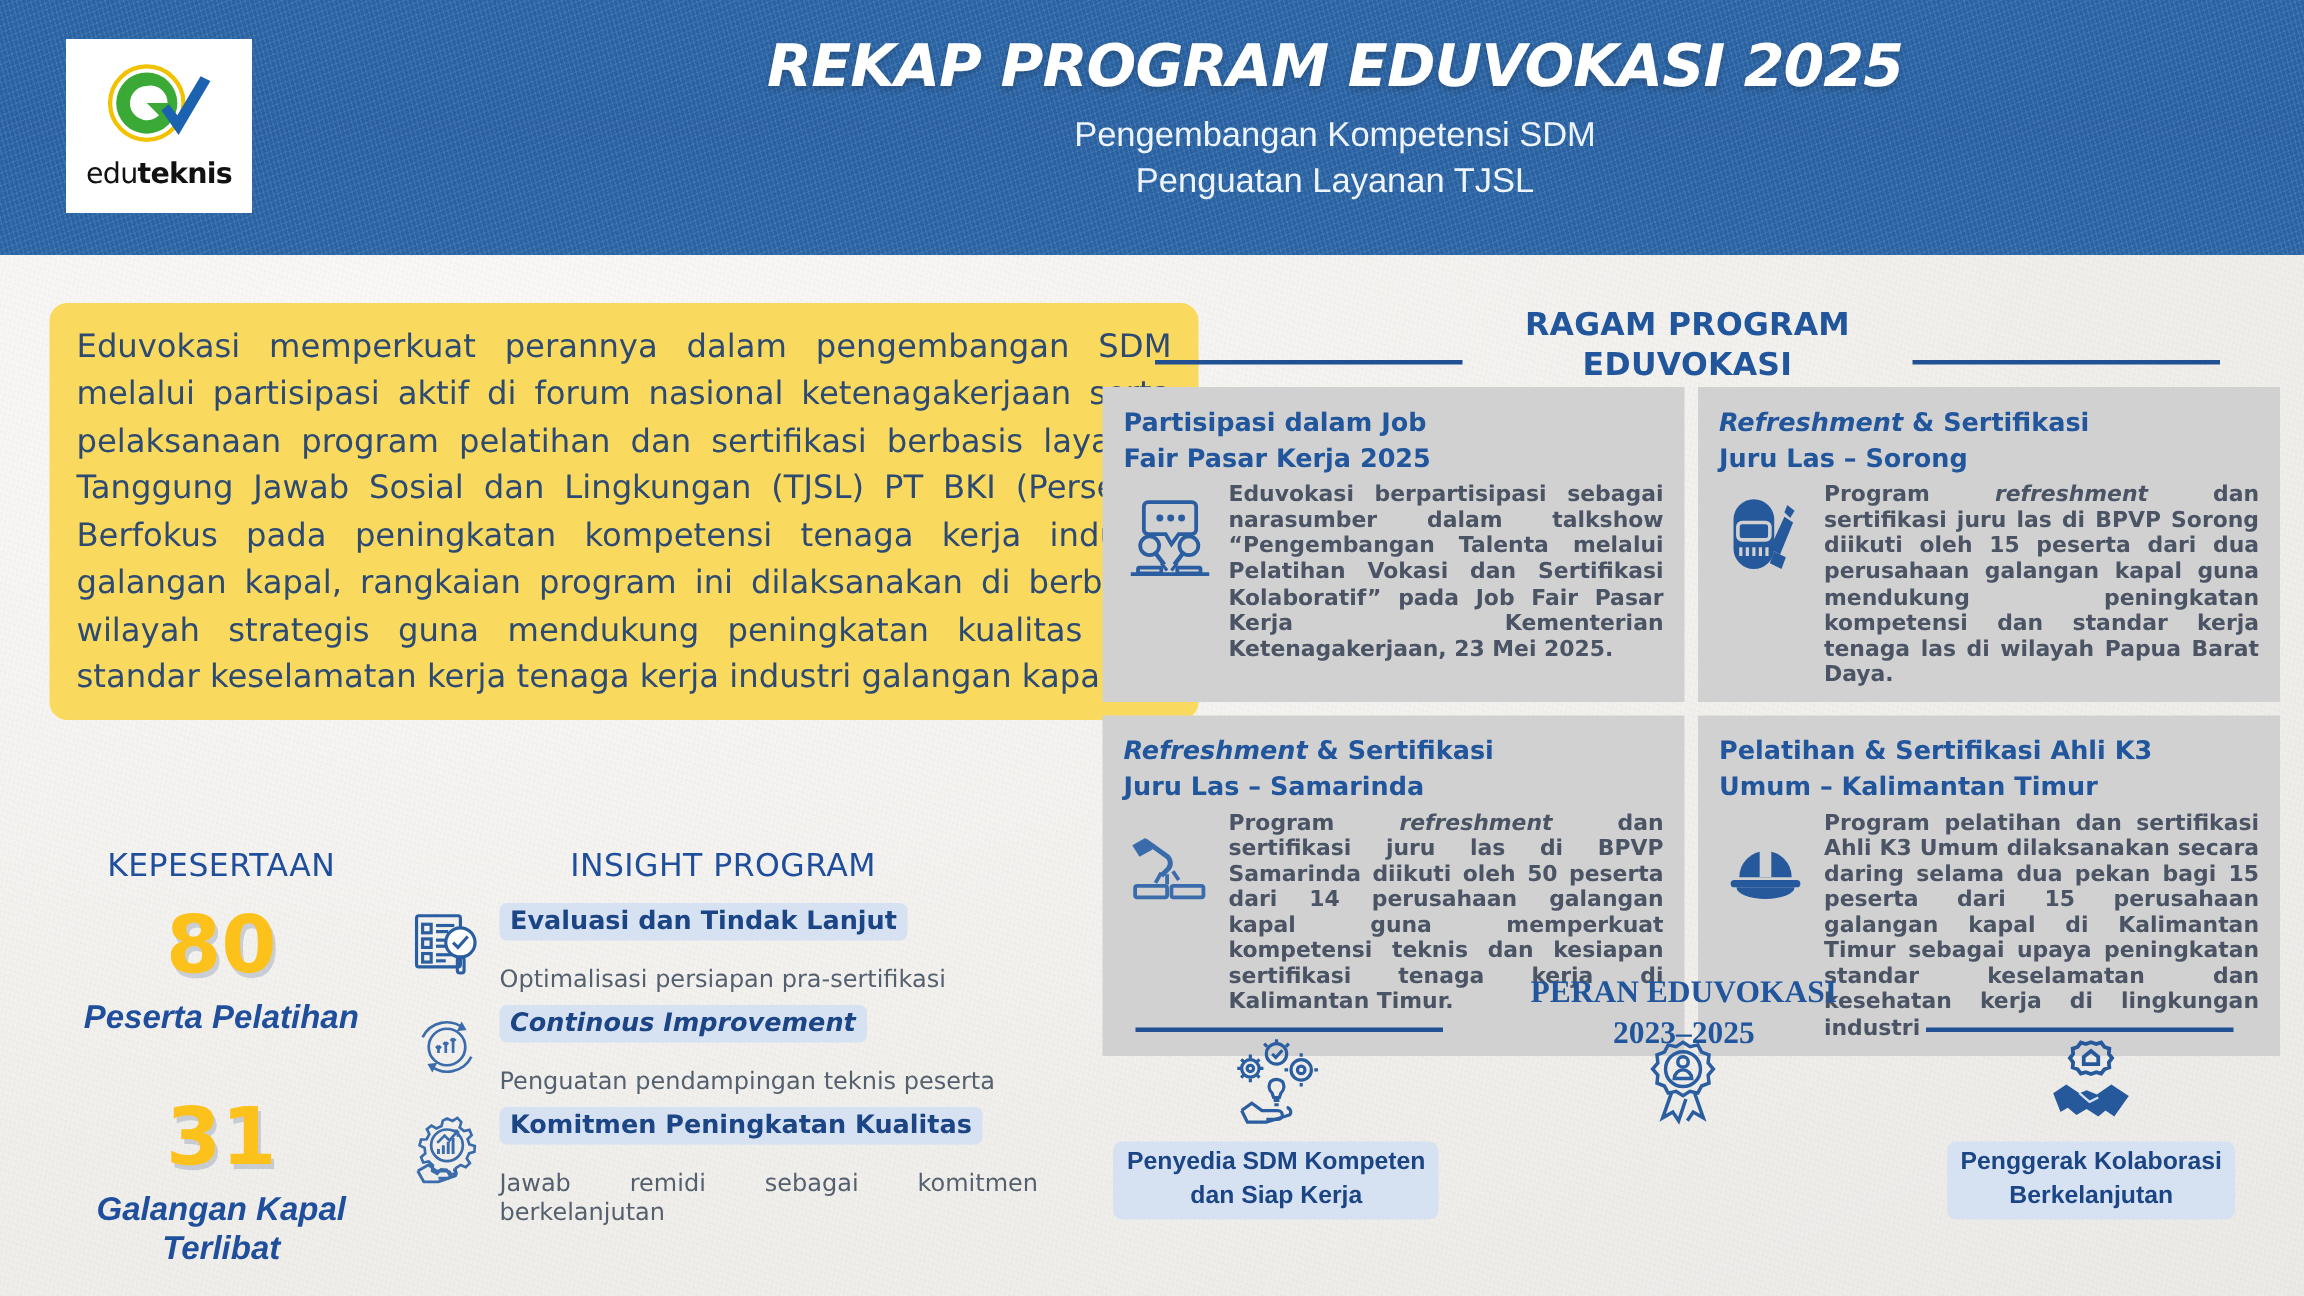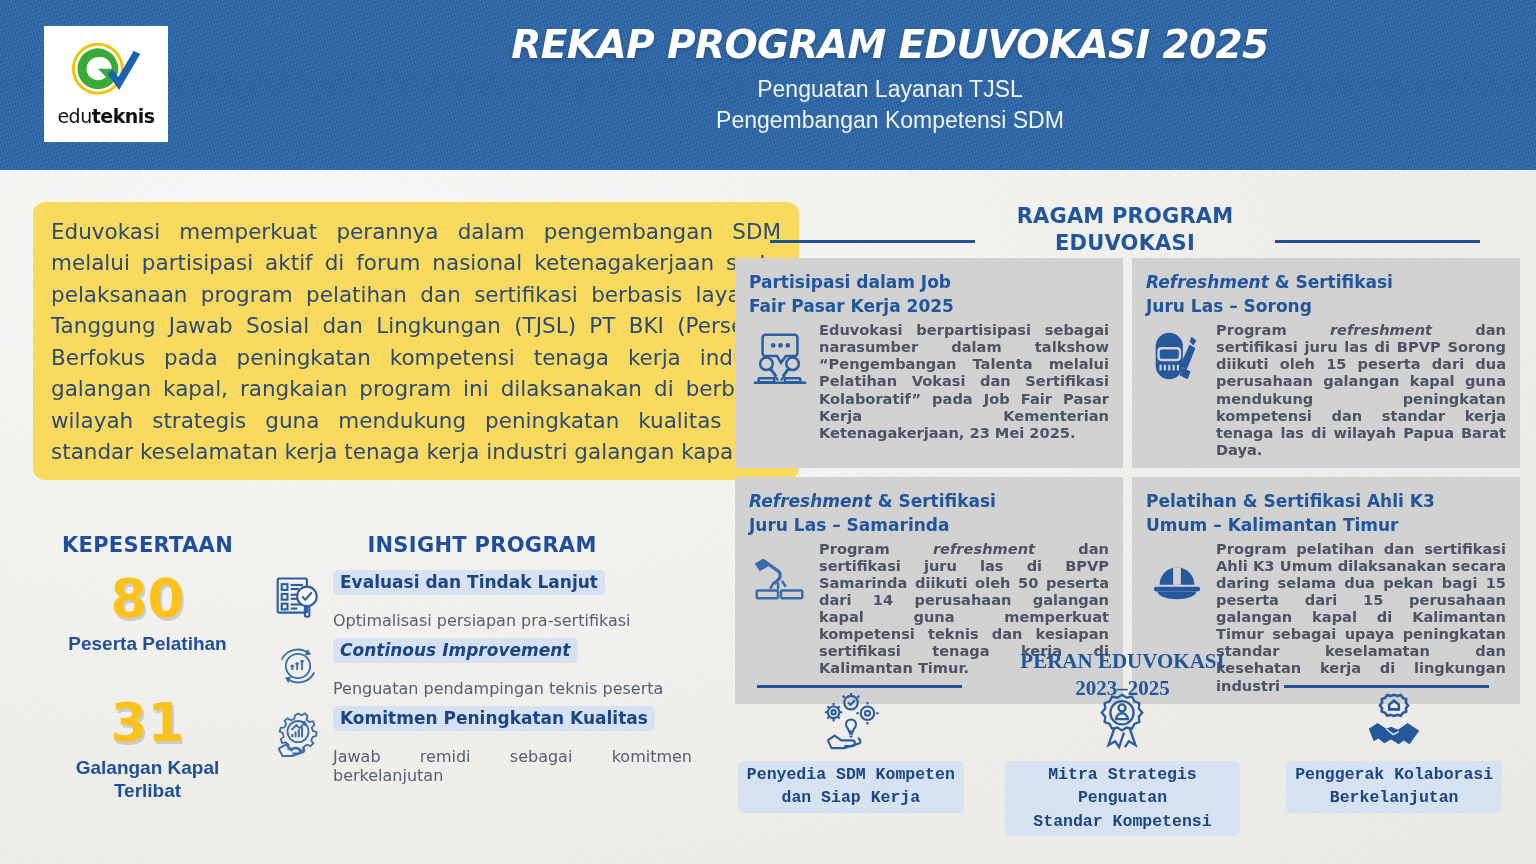--- a/index.html
+++ b/index.html
@@ -59,30 +59,31 @@
   }
   .intro-card p {
     color: #2d4a73; font-size: 21.5px; line-height: 1.465;
     text-align: justify; text-align-last: left;
     font-family: "DejaVu Sans", sans-serif;
   }
 
   
   .kepesertaan { position: absolute; left: 40px; top: 533px; width: 215px; text-align: center; }
   .sec-head {
-    color: #1f4f9c; font-size: 21px; font-weight: 700; letter-spacing: 0.3px;
-    font-family: "DejaVu Sans", sans-serif;
+    color: #1f4f9c; font-size: 21px; font-weight: 400; letter-spacing: 0.3px;
+    font-family: "DejaVu Sans", sans-serif;
+    margin-top: 32px;
   }
   .big-num {
     color: #fcc21b; font-size: 53px; font-weight: 800; line-height: 1.05; margin-top: 14px;
     text-shadow: 2px 3px 0 rgba(40,70,120,0.20);
     font-family: "DejaVu Sans", sans-serif;
   }
   .num-label {
-    color: #1f4f9c; font-size: 19px; font-weight: 700; line-height: 1.2; margin-top: 6px;
+    color: #1f4f9c; font-size: 22px; font-weight: 700; line-height: 1.2; margin-top: 6px; font-style: italic;
   }
   .stat-gap { height: 26px; }
 
   
   .insight { position: absolute; left: 272px; top: 533px; width: 420px; }
   .insight .sec-head { text-align: center; display: block; }
   .insight-list { margin-top: 13px; }
   .insight-row { display: flex; align-items: flex-start; gap: 9px; margin-bottom: 7px; }
   .insight-ico { width: 52px; min-width: 52px; height: 52px; margin-top: 2px; }
   .insight-body { flex: 1; }
@@ -141,21 +142,21 @@
   .roles {
     position: absolute; left: 715px; top: 690px; width: 815px;
     display: grid; grid-template-columns: 1fr 1fr 1fr;
   }
   .role { display: flex; flex-direction: column; align-items: center; }
   .role-ico { width: 62px; height: 62px; }
   .role-label {
     margin-top: 9px; background: #d6e2f2; color: #1b4584; border-radius: 6px;
     font-size: 16.5px; font-weight: 800; line-height: 1.42; text-align: center;
     padding: 2px 9px 3px 9px; max-width: 235px;
-    font-family: Liberation Mono, monospace;
+    font-family: Liberation Sans, sans-serif;
   }
   .role-label span { display: block; }
 </style>
 </head>
 <body>
 
 <div id="page">
 
   <div class="header">
     <div class="logo-box">
@@ -163,22 +164,22 @@
         <circle cx="40" cy="34" r="30" fill="none" stroke="#f2c200" stroke-width="3.5"></circle>
         <circle cx="40" cy="34" r="25" fill="#3aa935"></circle>
         <path d="M40 20 a14 14 0 1 0 10 24 l-10 -10 h17 a14 14 0 0 0 -17 -14z" fill="#fff"></path>
         <path d="M52 40 L66 60 L92 16 L84 12 L65 44 L58 35 Z" fill="#1b63b0"></path>
       </svg>
       <div class="logo-text"><span>edu</span><b>teknis</b></div>
     </div>
     <div class="title-wrap">
       <div class="main-title">REKAP PROGRAM EDUVOKASI 2025</div>
       <div class="sub-title">
+        <div>Pengembangan Kompetensi SDM</div>
         <div>Penguatan Layanan TJSL</div>
-        <div>Pengembangan Kompetensi SDM</div>
       </div>
     </div>
   </div>
 
   <div class="intro-card">
     <p>Eduvokasi memperkuat perannya dalam pengembangan SDM melalui partisipasi aktif di forum nasional ketenagakerjaan serta pelaksanaan program pelatihan dan sertifikasi berbasis layanan Tanggung Jawab Sosial dan Lingkungan (TJSL) PT BKI (Persero). Berfokus pada peningkatan kompetensi tenaga kerja industri galangan kapal, rangkaian program ini dilaksanakan di berbagai wilayah strategis guna mendukung peningkatan kualitas dan standar keselamatan kerja tenaga kerja industri galangan kapal</p>
   </div>
 
   <div class="kepesertaan">
     <div class="sec-head">KEPESERTAAN</div>
@@ -374,24 +375,20 @@
 
     <div class="role">
       <svg class="role-ico" viewBox="0 0 64 64" fill="none" stroke="#2b5ea0" stroke-width="2.4">
         <path d="M32 5 l4.8 3 l5.4 -1.2 l2.6 4.9 l5.1 2 l-0.6 5.5 l3.6 4.2 l-3.6 4.2 l0.6 5.5 l-5.1 2 l-2.6 4.9 l-5.4 -1.2 l-4.8 3 l-4.8 -3 l-5.4 1.2 l-2.6 -4.9 l-5.1 -2 l0.6 -5.5 l-3.6 -4.2 l3.6 -4.2 l-0.6 -5.5 l5.1 -2 l2.6 -4.9 l5.4 1.2z"></path>
         <circle cx="32" cy="23.5" r="12"></circle>
         <circle cx="32" cy="18.5" r="3.6"></circle>
         <path d="M26 30 a6 6 0 0 1 12 0z"></path>
         <path d="M24 40 l-6 17 l7 -4 l4 6 l5 -15"></path>
         <path d="M40 40 l6 17 l-7 -4 l-4 6"></path>
       </svg>
-      <div class="role-label">
-        <span>Mitra Strategis Penguatan</span>
-        <span>Standar Kompetensi</span>
-      </div>
     </div>
 
     <div class="role">
       <svg class="role-ico" viewBox="0 0 64 64">
         <g fill="none" stroke="#26589c" stroke-width="2.6">
           <path d="M32 5 l3.6 1.2 l3.4 -1 l2.2 3 l3.4 1.2 l-0.3 3.6 l2.2 2.9 l-2.2 2.9 l0.3 3.6 l-3.4 1.2 l-2.2 3 l-3.4 -1 l-3.6 1.2 l-3.6 -1.2 l-3.4 1 l-2.2 -3 l-3.4 -1.2 l0.3 -3.6 l-2.2 -2.9 l2.2 -2.9 l-0.3 -3.6 l3.4 -1.2 l2.2 -3 l3.4 1z"></path>
           <path d="M27 20 v-5 l5 -4 l5 4 v5z"></path>
         </g>
         <path d="M6 40 l9 -6 l9 6 l5 -2 l7 3 l10 -7 l12 8 l-10 14 l-6 -4 l-5 4 l-8 -5 l-7 4 l-6 -5 l-5 3z" fill="#26589c"></path>
         <path d="M24 40 l7 6 l6 -3" fill="none" stroke="#d8e3f0" stroke-width="1.6"></path>

